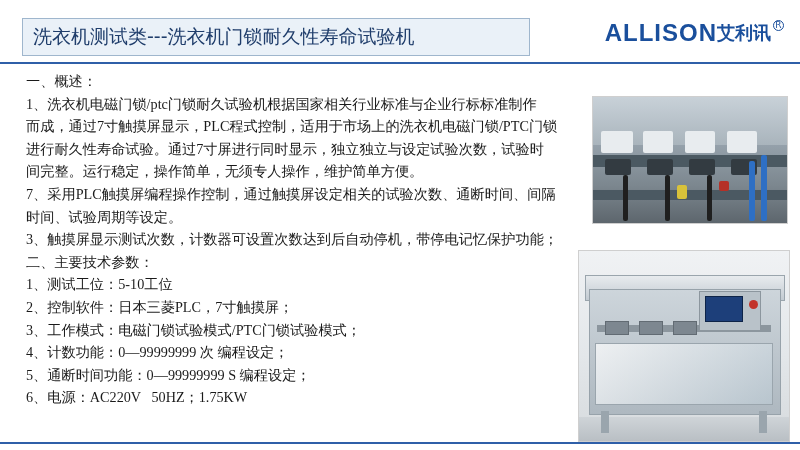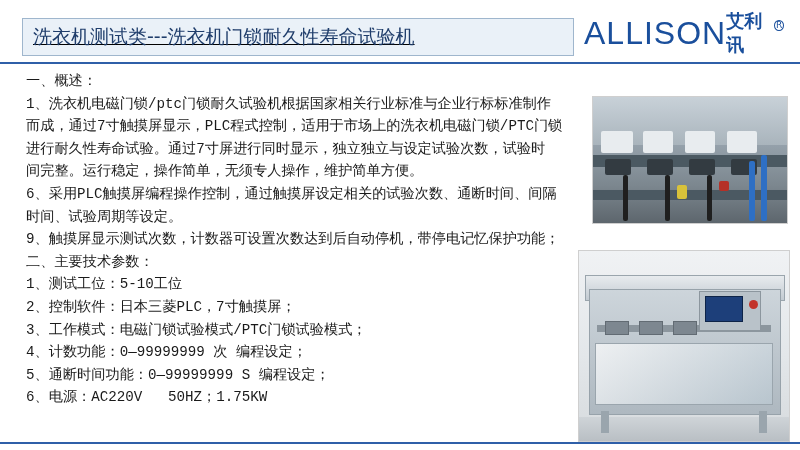--- a/index.html
+++ b/index.html
@@ -13,44 +13,43 @@
   #page {
     position: relative;
     width: 800px; height: 450px;
     background: #ffffff;
   }
 
   
   .title-bar {
     position: absolute;
     left: 22px; top: 18px;
-    width: 552px; height: 38px;
+    width: 508px; height: 38px;
     border: 1px solid #9fb6cd;
     background: #eaf1f8;
     display: flex; align-items: center;
     padding-left: 10px;
-    text-decoration: underline;
   }
   .title-text {
     font-size: 19px;
     color: #1f3d6b;
     font-family: "DejaVu Sans", "Liberation Sans", sans-serif;
     letter-spacing: 0px;
     white-space: nowrap;
   }
 
   .logo {
     position: absolute;
     right: 16px; top: 12px;
     width: 200px; height: 42px;
     display: flex; align-items: center; justify-content: flex-end;
   }
   .logo-main {
-    font-size: 32px;
-    font-weight: normal;
+    font-size: 24px;
+    font-weight: bold;
     color: #1a4f9c;
     letter-spacing: 1px;
     font-family: "Liberation Sans", sans-serif;
   }
   .logo-cn {
     font-size: 18px;
     font-weight: bold;
     color: #1a4f9c;
   }
   .logo-reg {
@@ -78,21 +77,21 @@
   .body-text {
     position: absolute;
     left: 26px; top: 70px;
     width: 560px;
   }
   .line {
     font-size: 14.2px;
     color: #1a1a1a;
     line-height: 22.6px;
     white-space: pre-wrap;
-    font-family: Liberation Mono, monospace;
+    font-family: Liberation Serif, serif;
   }
 
   
   .photo {
     position: absolute;
     overflow: hidden;
     border: 1px solid #cfcfcf;
   }
   #photo-top {
     left: 592px; top: 96px;
@@ -163,23 +162,23 @@
   </div>
 
   <div class="header-rule"></div>
 
   <div class="body-text">
     <div class="line">一、概述：</div>
     <div class="line">1、洗衣机电磁门锁/ptc门锁耐久试验机根据国家相关行业标准与企业行标标准制作</div>
     <div class="line">而成，通过7寸触摸屏显示，PLC程式控制，适用于市场上的洗衣机电磁门锁/PTC门锁</div>
     <div class="line">进行耐久性寿命试验。通过7寸屏进行同时显示，独立独立与设定试验次数，试验时</div>
     <div class="line">间完整。运行稳定，操作简单，无须专人操作，维护简单方便。</div>
-    <div class="line">6、采用PLC触摸屏编程操作控制，通过触摸屏设定相关的试验次数、通断时间、间隔</div>
+    <div class="line">7、采用PLC触摸屏编程操作控制，通过触摸屏设定相关的试验次数、通断时间、间隔</div>
     <div class="line">时间、试验周期等设定。</div>
-    <div class="line">9、触摸屏显示测试次数，计数器可设置次数达到后自动停机，带停电记忆保护功能；</div>
+    <div class="line">3、触摸屏显示测试次数，计数器可设置次数达到后自动停机，带停电记忆保护功能；</div>
     <div class="line">二、主要技术参数：</div>
     <div class="line">1、测试工位：5-10工位</div>
     <div class="line">2、控制软件：日本三菱PLC，7寸触摸屏；</div>
     <div class="line">3、工作模式：电磁门锁试验模式/PTC门锁试验模式；</div>
     <div class="line">4、计数功能：0—99999999 次 编程设定；</div>
     <div class="line">5、通断时间功能：0—99999999 S 编程设定；</div>
     <div class="line">6、电源：AC220V   50HZ；1.75KW</div>
   </div>
 
   <div class="photo" id="photo-top">

